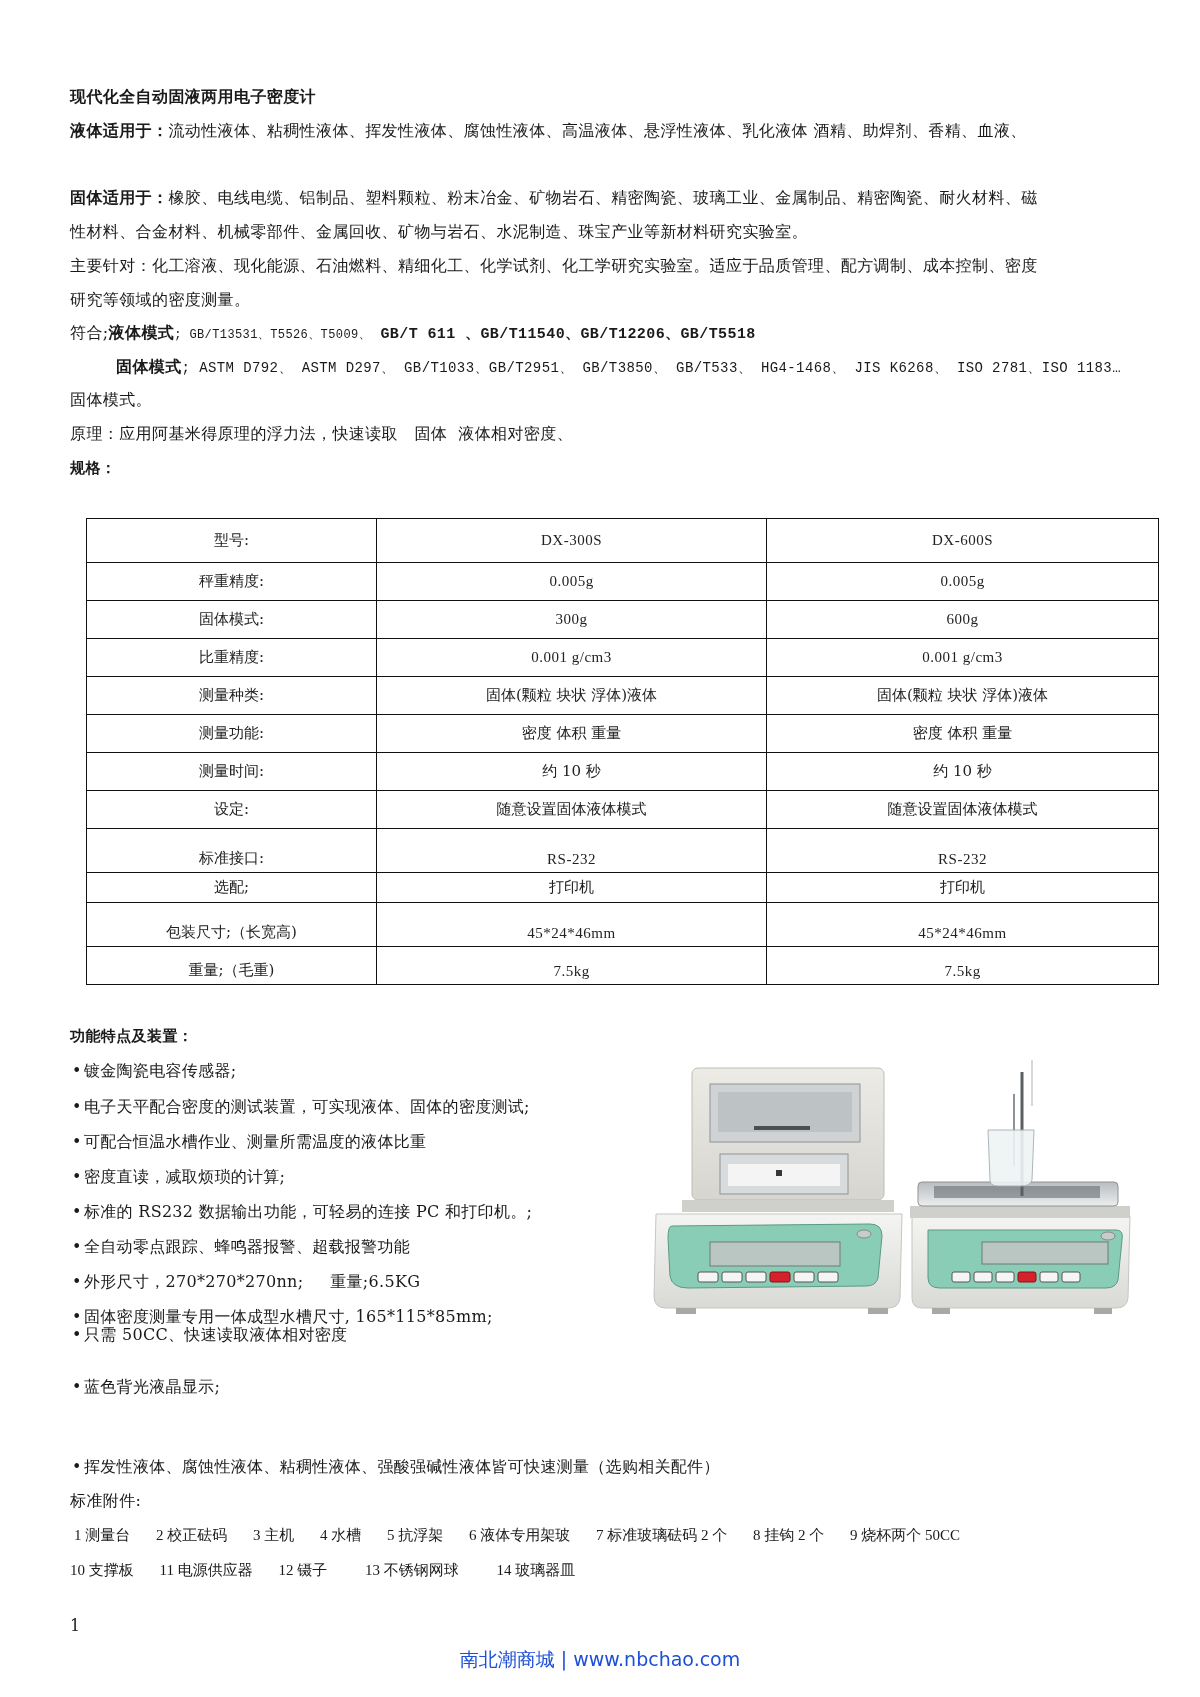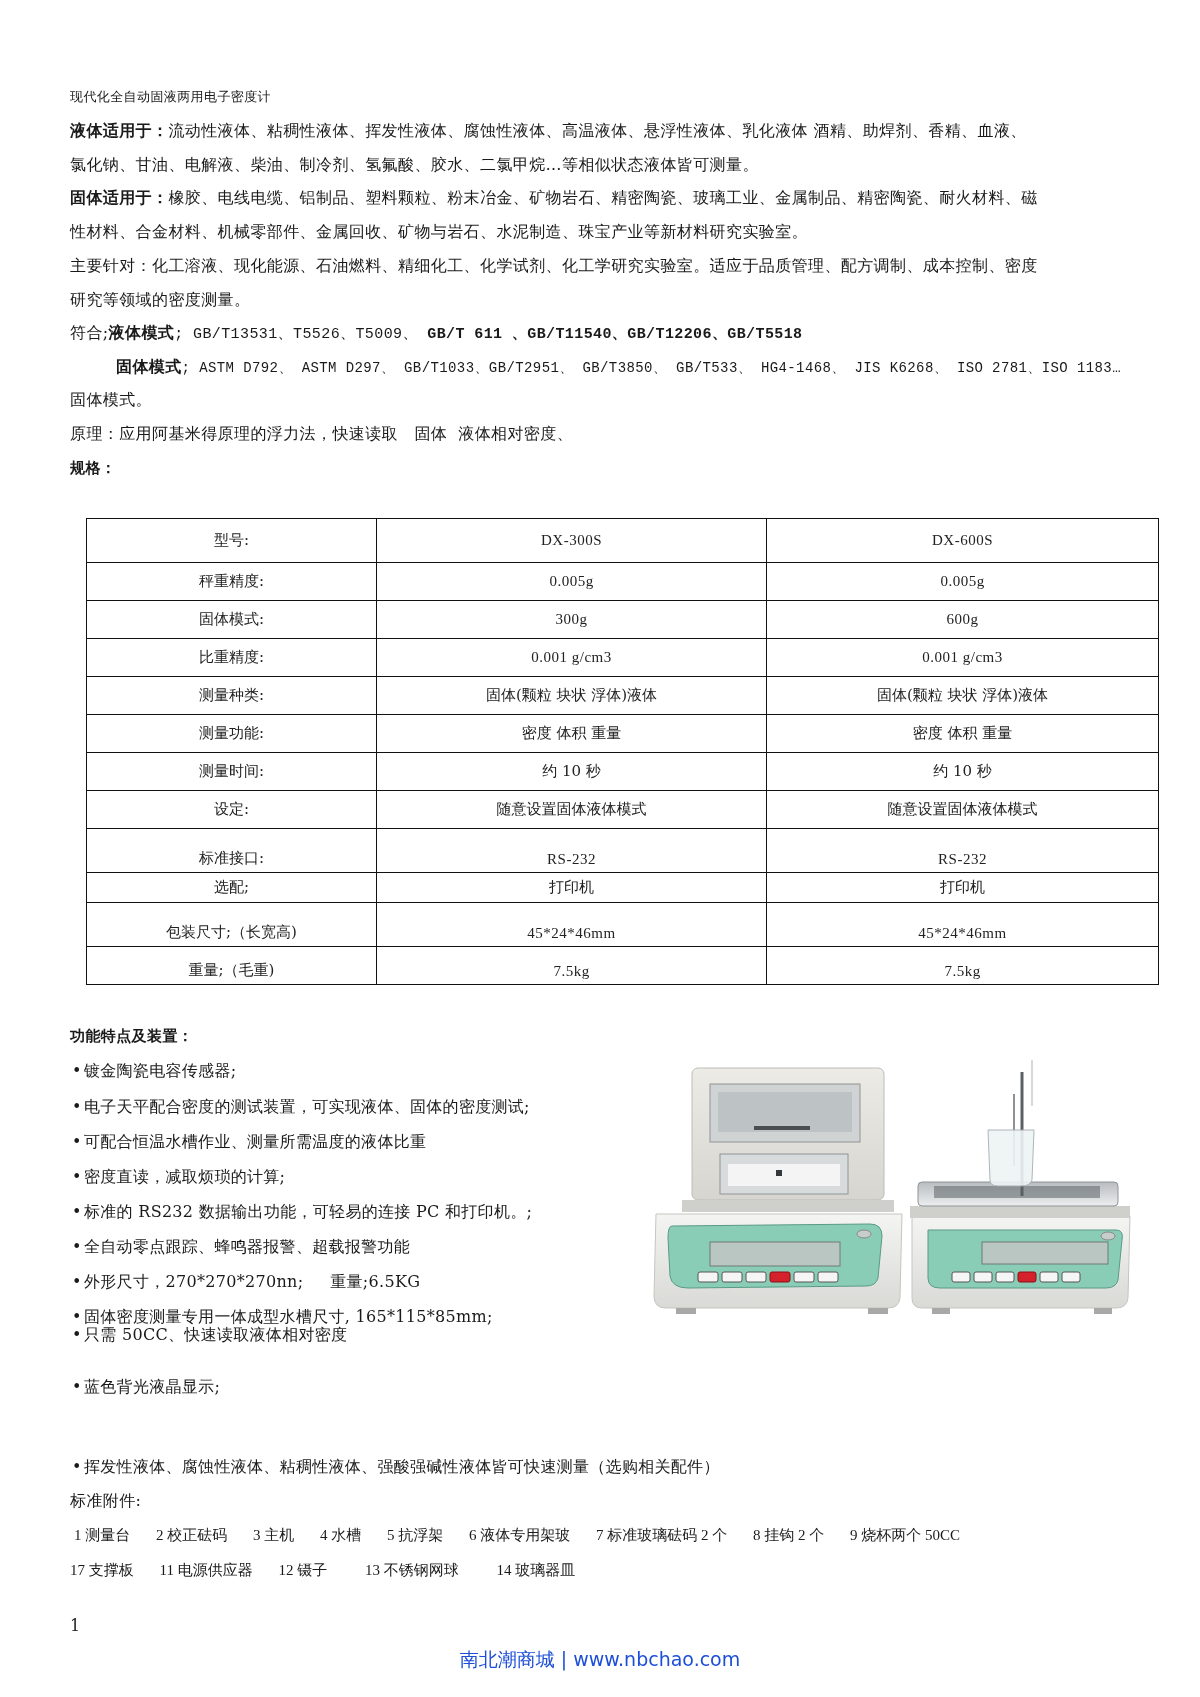--- a/index.html
+++ b/index.html
@@ -7,23 +7,23 @@
     width: 1200px; height: 1697px; position: relative; overflow: hidden;
     font-family: "DejaVu Serif", "Liberation Serif", serif;
     color: #1a1a1a;
   }
   .page { position: absolute; left: 0; top: 0; width: 1200px; height: 1697px; }
   .line {
     position: absolute; left: 70px; white-space: nowrap;
     font-size: 16px; line-height: 22px; letter-spacing: 0.4px;
   }
   .bold { font-family: "DejaVu Sans", "Liberation Sans", sans-serif; font-weight: bold; }
-  .mono { font-family: "Liberation Mono", "DejaVu Sans Mono", monospace; font-size: 15px; }
+  .mono { font-family: "Liberation Mono", "DejaVu Sans Mono", monospace; font-size: 12px; }
   .mono-bold { font-family: "Liberation Mono", "DejaVu Sans Mono", monospace; font-weight: bold; font-size: 15px; }
-  .title { font-family: "DejaVu Sans", "Liberation Sans", sans-serif; font-weight: normal; font-size: 13px; }
+  .title { font-family: "DejaVu Sans", "Liberation Sans", sans-serif; font-weight: bold; font-size: 16px; }
 
   
   .spec {
     position: absolute; left: 86px; top: 518px; width: 1072px;
     border-collapse: collapse; table-layout: fixed;
     font-size: 15px;
   }
   .spec td {
     border: 1.3px solid #111; text-align: center; vertical-align: middle;
     padding: 0; color: #222;
@@ -50,21 +50,20 @@
 </head>
 <body>
 
 <div class="page">
 
   <div class="line title" style="top:86px;">现代化全自动固液两用电子密度计</div>
 
   <div class="line" style="top:120px;">
     <span class="bold">液体适用于：</span><span>流动性液体、粘稠性液体、挥发性液体、腐蚀性液体、高温液体、悬浮性液体、乳化液体 酒精、助焊剂、香精、血液、</span>
   </div>
-  <div class="line" style="top:154px;">氯化钠、甘油、电解液、柴油、制冷剂、氢氟酸、胶水、二氯甲烷…等相似状态液体皆可测量。</div>
 
   <div class="line" style="top:187px;">
     <span class="bold">固体适用于：</span><span>橡胶、电线电缆、铝制品、塑料颗粒、粉末冶金、矿物岩石、精密陶瓷、玻璃工业、金属制品、精密陶瓷、耐火材料、磁</span>
   </div>
   <div class="line" style="top:221px;">性材料、合金材料、机械零部件、金属回收、矿物与岩石、水泥制造、珠宝产业等新材料研究实验室。</div>
 
   <div class="line" style="top:255px;">主要针对：化工溶液、现化能源、石油燃料、精细化工、化学试剂、化工学研究实验室。适应于品质管理、配方调制、成本控制、密度</div>
   <div class="line" style="top:289px;">研究等领域的密度测量。</div>
 
   <div class="line" style="top:322px;">
@@ -170,21 +169,21 @@
     <span>2 校正砝码</span>
     <span>3 主机</span>
     <span>4 水槽</span>
     <span>5 抗浮架</span>
     <span>6 液体专用架玻</span>
     <span>7 标准玻璃砝码 2 个</span>
     <span>8 挂钩 2 个</span>
     <span>9 烧杯两个 50CC</span>
   </div>
   <div class="acc-row" style="top:1561px;">
-    <span>17 支撑板</span>
+    <span>10 支撑板</span>
     <span>11 电源供应器</span>
     <span>12 镊子</span>
     <span style="margin-left:12px;">13 不锈钢网球</span>
     <span style="margin-left:12px;">14 玻璃器皿</span>
   </div>
 
   <div class="product">
     <svg width="496" height="290" viewBox="0 0 496 290" xmlns="http://www.w3.org/2000/svg">
       <defs>
         <linearGradient id="base" x1="0" y1="0" x2="0" y2="1">

